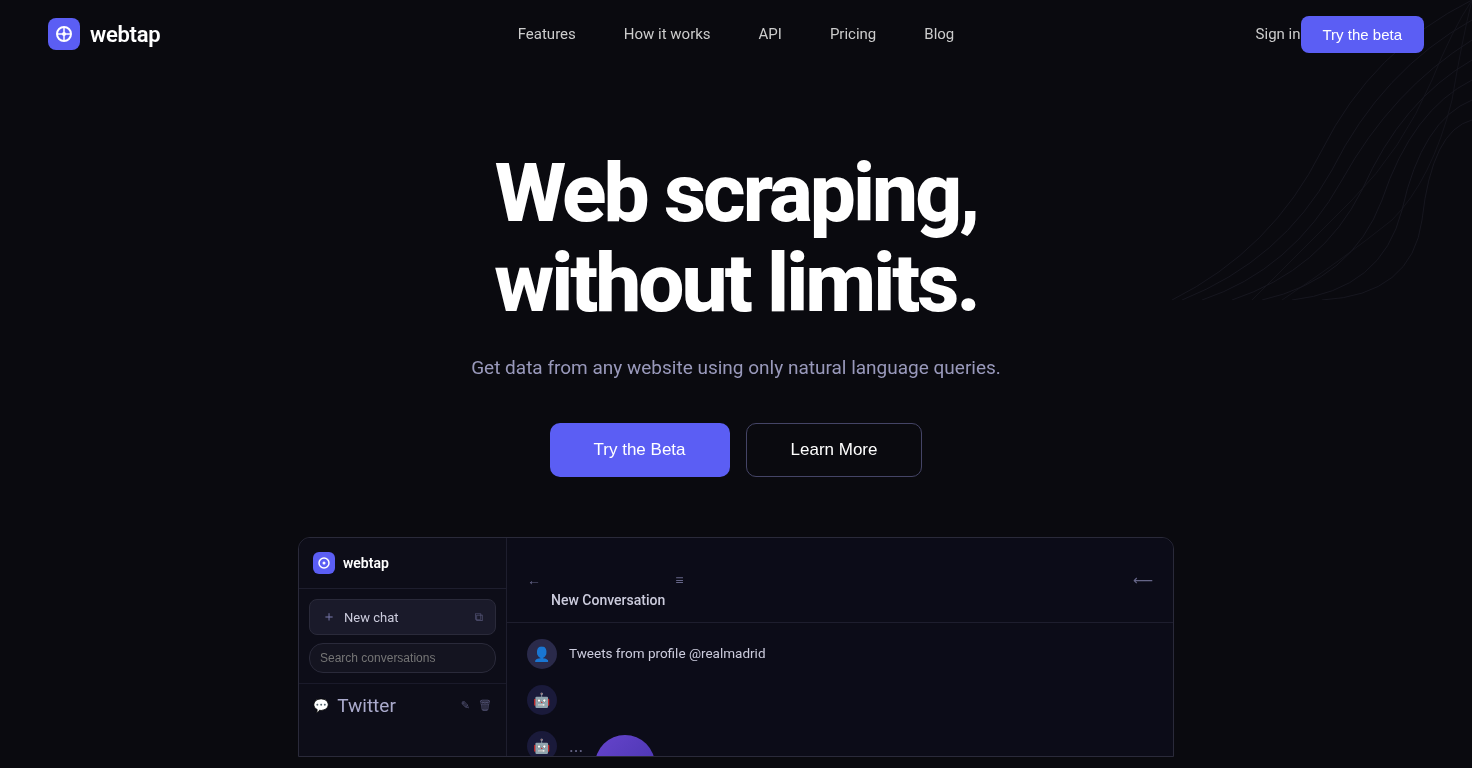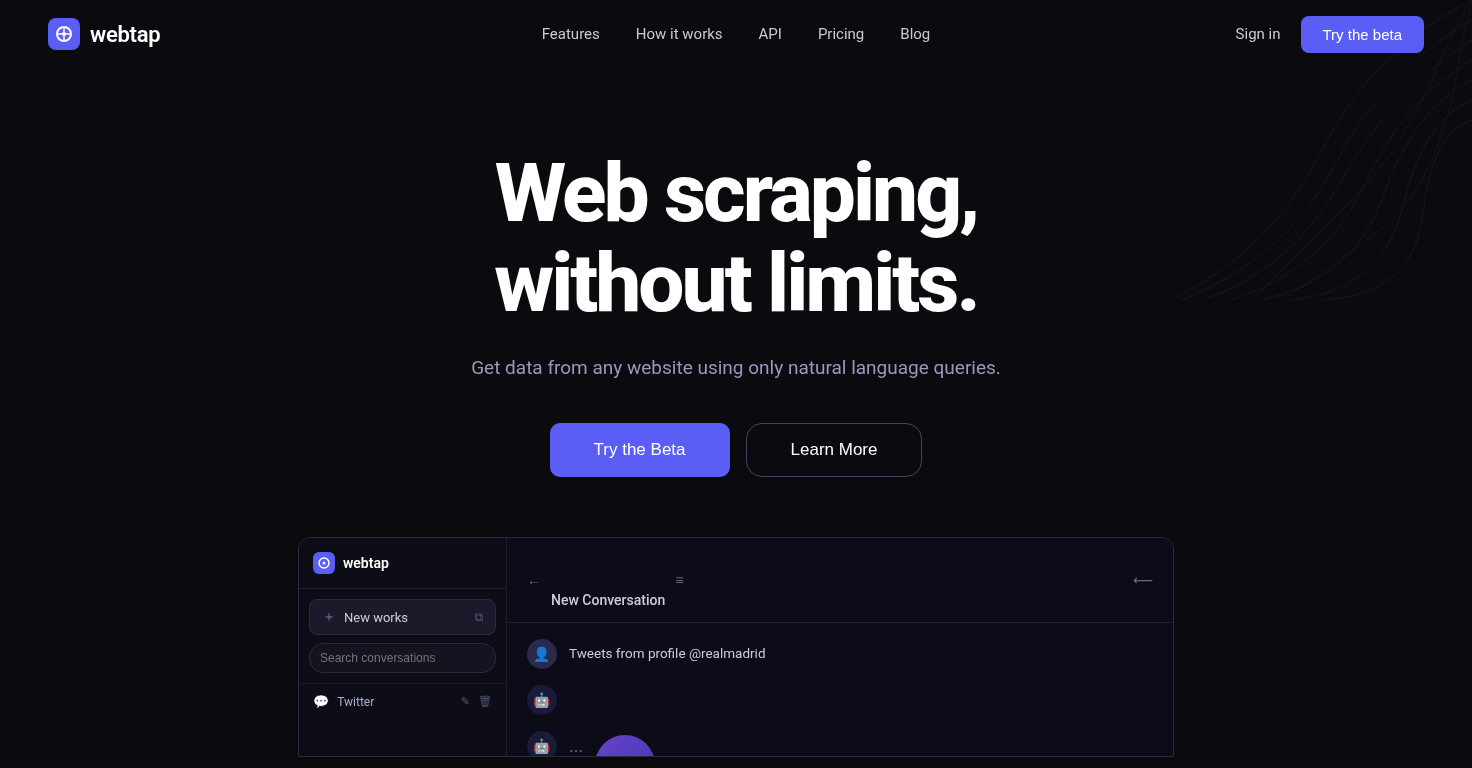--- a/index.html
+++ b/index.html
@@ -56,38 +56,37 @@
     .nav-logo-text {
       font-size: 22px;
       font-weight: 600;
       color: #ffffff;
       letter-spacing: -0.3px;
     }
 
     .nav-links {
       display: flex;
       align-items: center;
-      gap: 36px;
+      gap: 48px;
       position: absolute;
       left: 50%;
       transform: translateX(-50%);
       justify-content: space-between;
     }
 
     .nav-link {
       font-size: 15px;
       color: #cccccc;
       text-decoration: none;
       cursor: pointer;
     }
 
     .nav-actions {
       display: flex;
       align-items: center;
-      gap: 20px;
     }
 
     .sign-in-link {
       font-size: 15px;
       color: #cccccc;
       text-decoration: none;
       cursor: pointer;
     }
 
     .try-beta-btn {
@@ -140,21 +139,21 @@
       padding: 16px 44px;
       font-size: 17px;
       font-weight: 500;
       cursor: pointer;
     }
 
     .btn-secondary {
       background-color: transparent;
       color: #ffffff;
       border: 1.5px solid #444466;
-      border-radius: 16px;
+      border-radius: 10px;
       padding: 16px 44px;
       font-size: 17px;
       font-weight: 500;
       cursor: pointer;
     }
 
     
     .demo-container {
       display: flex;
       justify-content: center;
@@ -253,21 +252,21 @@
       cursor: pointer;
       border-top: 1px solid #1a1a2a;
     }
 
     .sidebar-item-icon {
       font-size: 13px;
       color: #666688;
     }
 
     .sidebar-item-label {
-      font-size: 12px;
+      font-size: 19px;
       color: #aaaacc;
       flex: 1;
     }
 
     .sidebar-item-actions {
       display: flex;
       gap: 8px;
     }
 
     .sidebar-action-icon {
@@ -431,21 +430,21 @@
         <svg class="sidebar-logo-icon" viewBox="0 0 22 22" fill="none">
           <rect width="22" height="22" rx="6" fill="#5b5ef4"></rect>
           <circle cx="11" cy="11" r="5" fill="none" stroke="white" stroke-width="1.5"></circle>
           <circle cx="11" cy="11" r="1.5" fill="white"></circle>
         </svg>
         <span class="sidebar-logo-text">webtap</span>
       </div>
 
       <div class="demo-sidebar-new-chat">
         <span class="new-chat-icon">＋</span>
-        <span class="new-chat-label">New works</span>
+        <span class="new-chat-label">New chat</span>
         <span class="new-chat-copy-icon">⧉</span>
       </div>
 
       <div class="demo-sidebar-search">
         <input class="search-input" type="text" readonly="" placeholder="Search conversations" style="">
       </div>
 
       <div class="demo-sidebar-item">
         <span class="sidebar-item-icon">💬</span>
         <span class="sidebar-item-label">Twitter</span>

